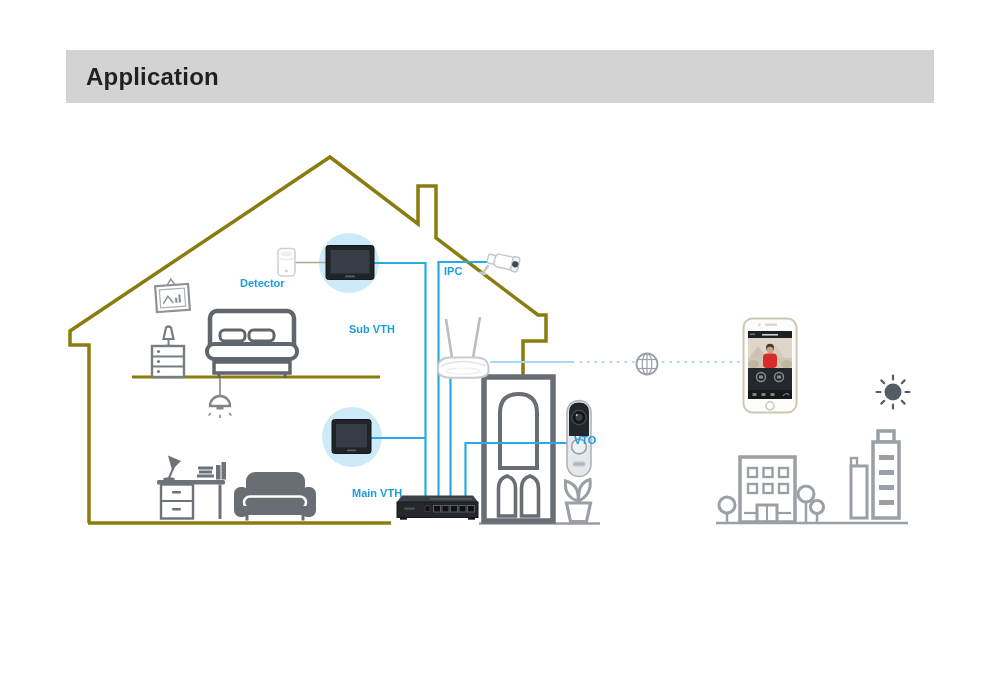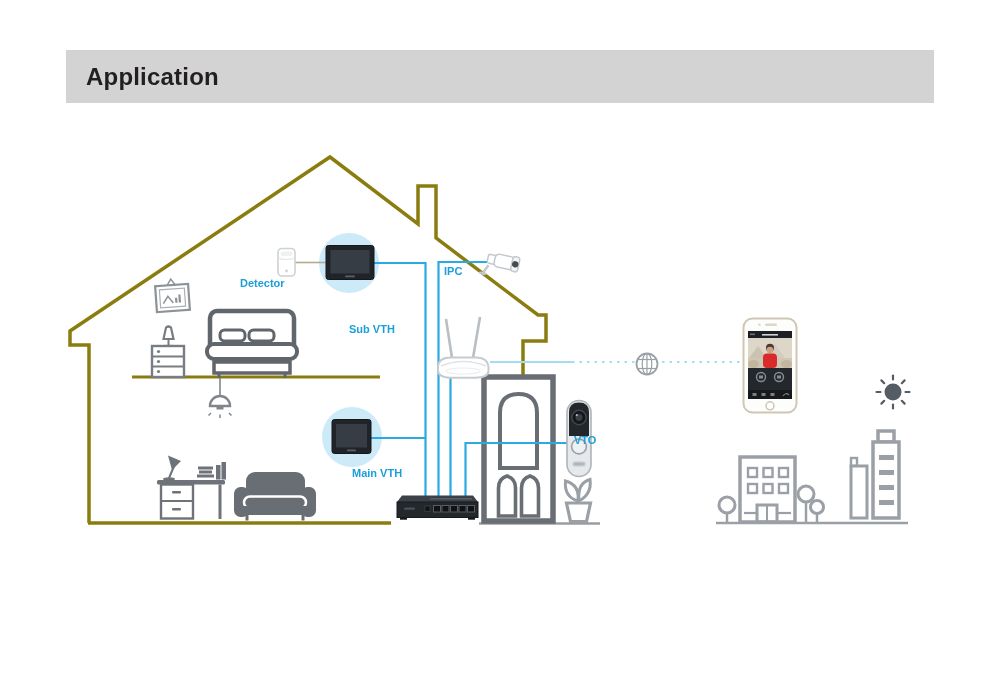--- a/index.html
+++ b/index.html
@@ -8,21 +8,21 @@
   .header{position:absolute;left:66px;top:50px;width:868px;height:53px;background:#d3d3d3;
           display:flex;align-items:center;box-sizing:border-box;padding-left:20px;}
   .header-title{font-size:24px;font-weight:bold;color:#231f20;letter-spacing:.2px;}
   .diagram{position:absolute;left:0;top:0;width:998px;height:698px;}
   .diagram svg{position:absolute;left:0;top:0;}
   .dlabel{position:absolute;font-size:11px;line-height:10px;font-weight:bold;color:#1b9ed9;
           text-align:left;white-space:nowrap;}
   .lbl-detector{left:240px;top:278px;width:60px;}
   .lbl-subvth{left:349px;top:299px;width:64px;margin-top:25px;}
   .lbl-ipc{left:444px;top:266px;width:44px;}
-  .lbl-mainvth{left:352px;top:468px;width:68px;}
+  .lbl-mainvth{left:352px;top:488px;width:68px;}
   .lbl-vto{left:574px;top:435px;width:44px;}
 </style>
 </head>
 <body>
 
 <div class="page">
 
   <div class="header">
     <div class="header-title">Application</div>
   </div>

